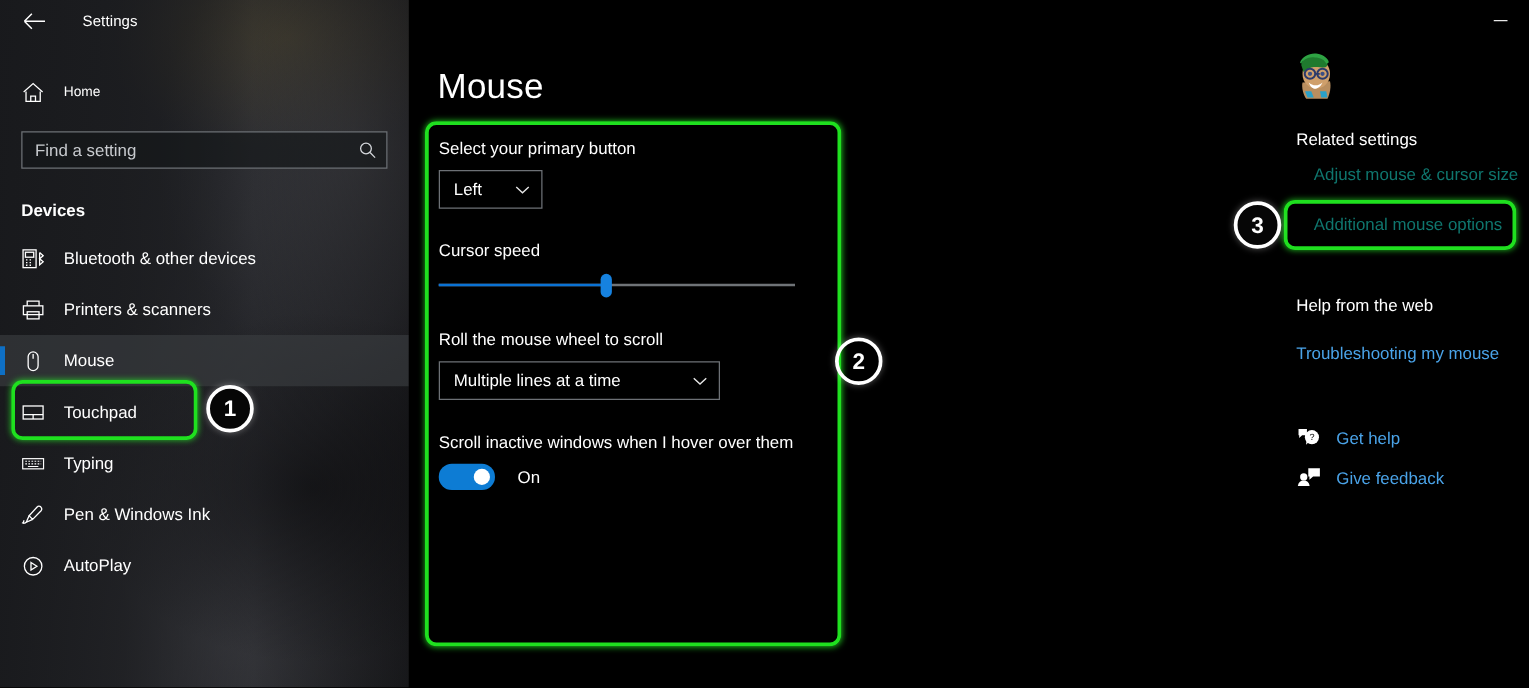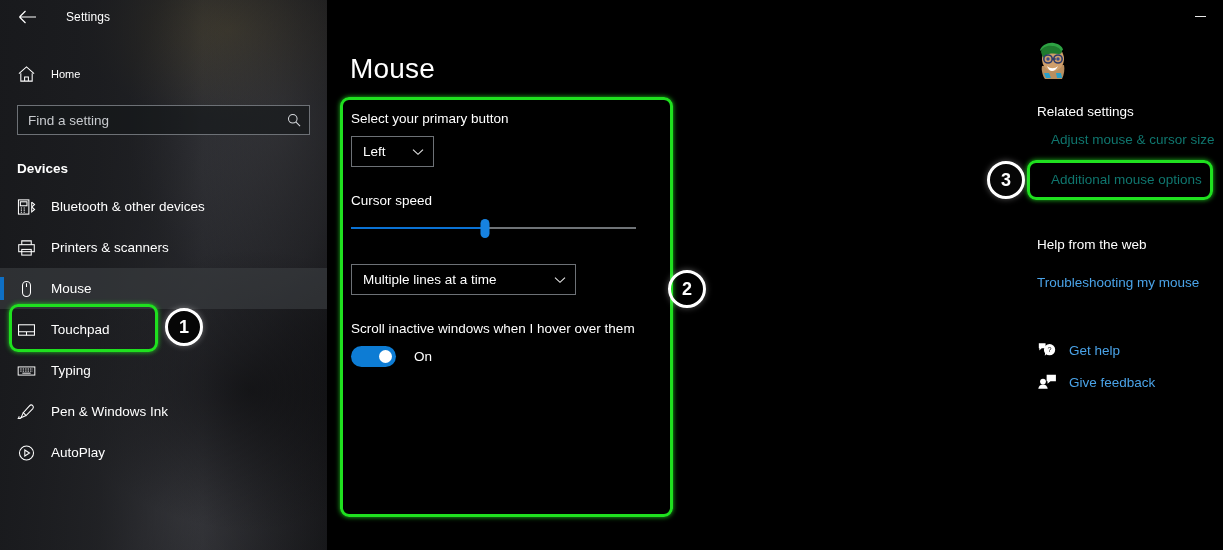--- a/index.html
+++ b/index.html
@@ -460,20 +460,21 @@
       <div class="group">
         <div class="set-label">Cursor speed</div>
         <div class="slider">
           <span class="track"></span>
           <span class="fill" id="cs-fill" style="width: 133.95px;"></span>
           <span class="thumb" id="cs-thumb" style="left: 133.95px;"></span>
         </div>
       </div>
 
       <div class="group">
+        <div class="set-label">Roll the mouse wheel to scroll</div>
         <div class="combo w-lg">
           <span>Multiple lines at a time</span>
           <span class="chev">
             <svg width="12" height="8" viewBox="0 0 12 8" fill="none" stroke="currentColor" stroke-width="1.1">
               <path d="M1 1.6L6 6.3l5-4.7"></path>
             </svg>
           </span>
         </div>
       </div>
 

